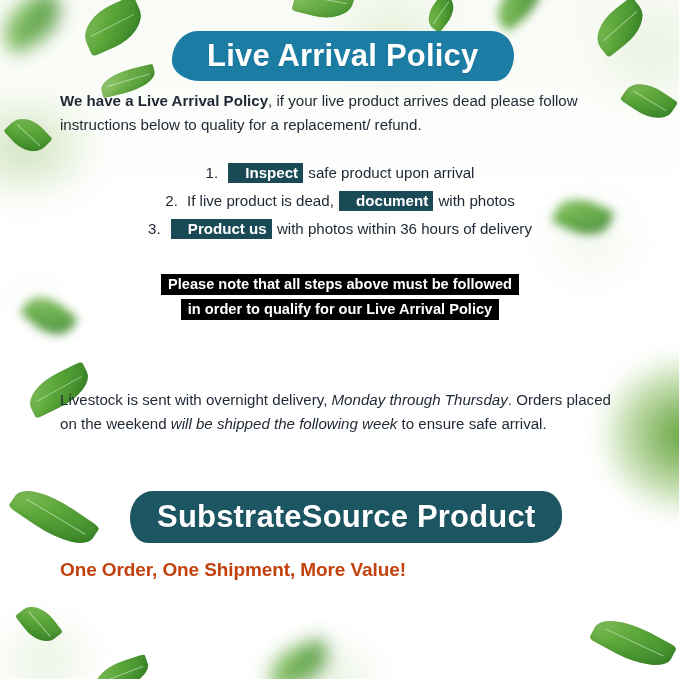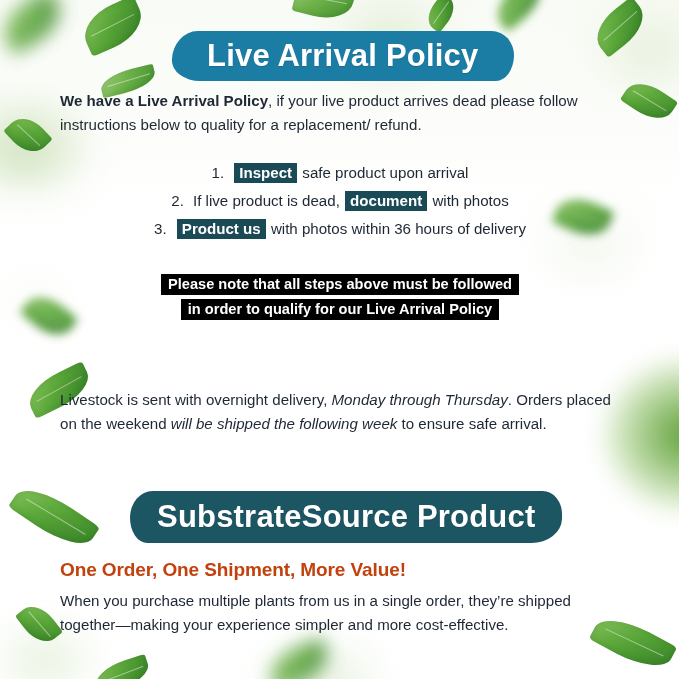--- a/index.html
+++ b/index.html
@@ -130,21 +130,21 @@
   .step {
     text-align: center;
     margin-bottom: 11px;
     white-space: nowrap;
   }
   .num { margin-right: 5px; }
   .hl {
     background: #1b4a57;
     color: #ffffff;
     font-weight: bold;
-    padding: 1px 5px 2px 5px;
+    padding: 1px 5px 2px 17px;
     margin: 0 1px;
   }
 
   .notebox {
     position: absolute;
     left: 60px; top: 274px; width: 560px;
     text-align: center;
   }
   .noteline {
     display: inline-block;
@@ -248,18 +248,14 @@
     <span>Orders placed on the weekend </span><i>will be shipped the following week</i>
     <span>to ensure safe arrival.</span>
   </div>
 
   <div class="banner banner-2">
     <span>SubstrateSource Product</span>
   </div>
 
   <div class="txt subhead">One Order, One Shipment, More Value!</div>
 
-  <div class="txt outro">
-    <span>When you purchase multiple plants from us in a single order, they’re shipped</span>
-    <span>together—making your experience simpler and more cost-effective.</span>
-  </div>
 
 </div>
 
 </body></html>

